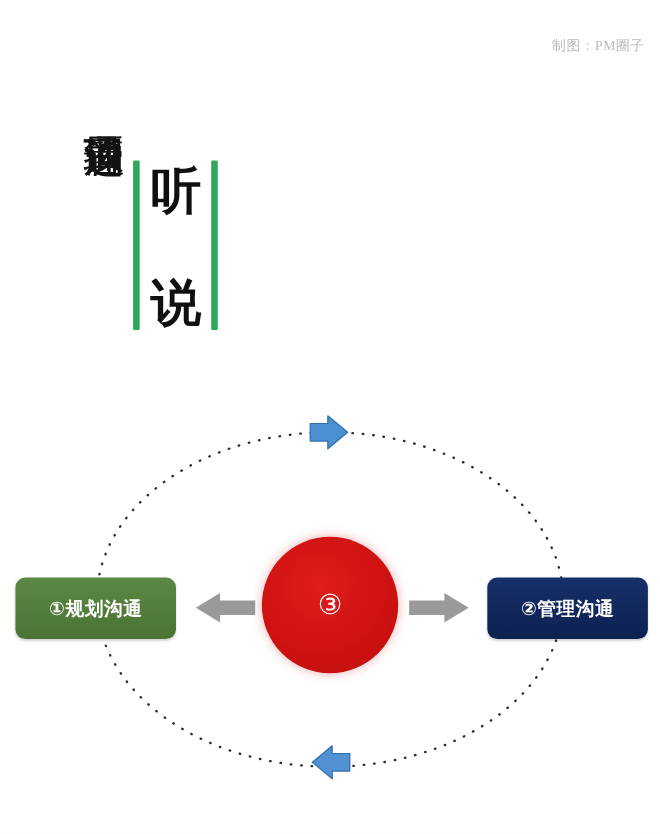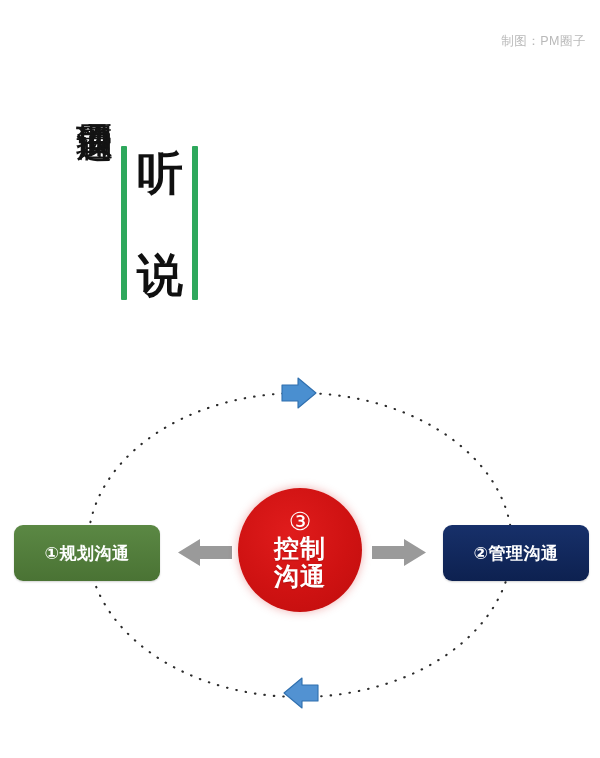--- a/index.html
+++ b/index.html
@@ -22,21 +22,21 @@
   }
 
   
   .credit {
     position: absolute;
     right: 14px;
     top: 33px;
     font-size: 12.5px;
     color: #b9b9b9;
     letter-spacing: 0.5px;
-    font-family: Liberation Sans, sans-serif;
+    font-family: Liberation Serif, serif;
     white-space: nowrap;
   }
 
   
   .title-block {
     position: absolute;
     left: 0;
     top: 0;
     width: 230px;
     height: 340px;
@@ -194,20 +194,16 @@
     <div class="node-box left">
       <span>①规划沟通</span>
     </div>
 
     <div class="node-box right">
       <span>②管理沟通</span>
     </div>
 
     <div class="center-circle">
       <div class="circle-num">③</div>
-      <div class="circle-label">
-        <div>控制</div>
-        <div>沟通</div>
-      </div>
     </div>
 
   </div>
 </div>
 
 </body></html>

